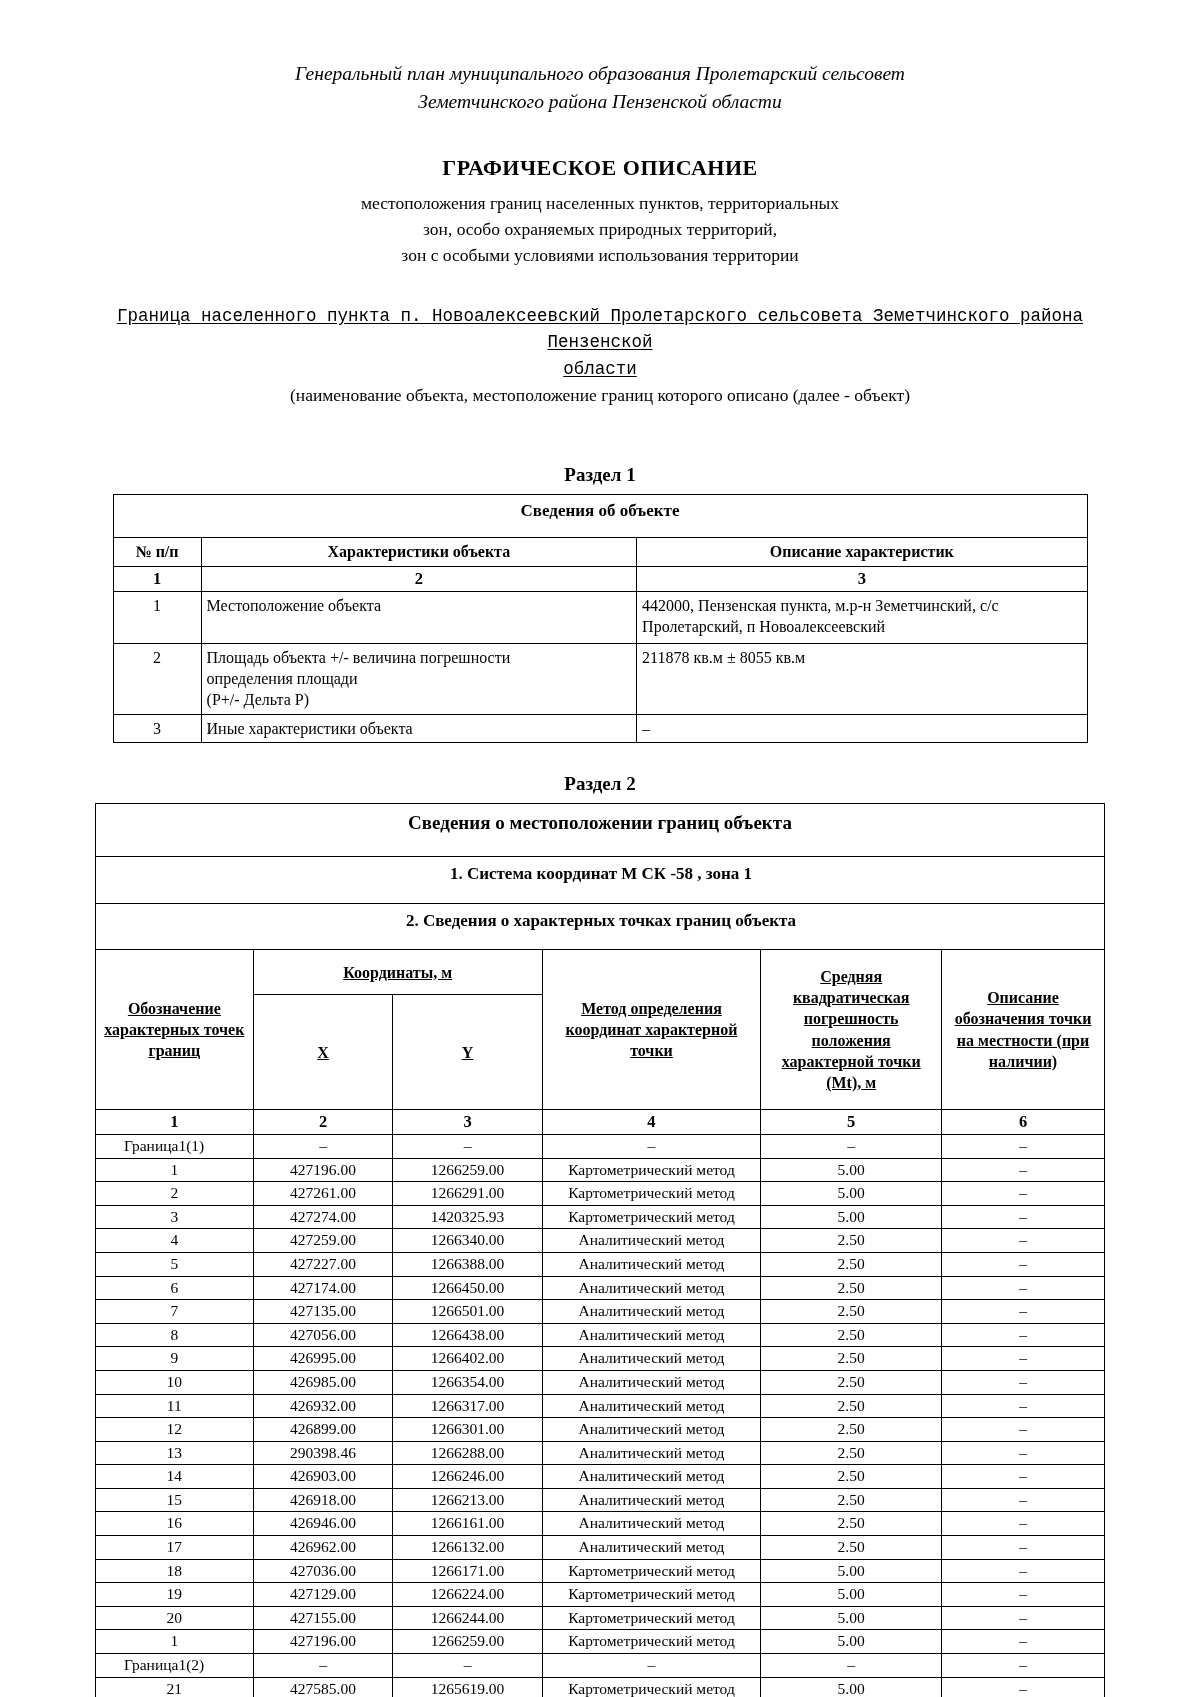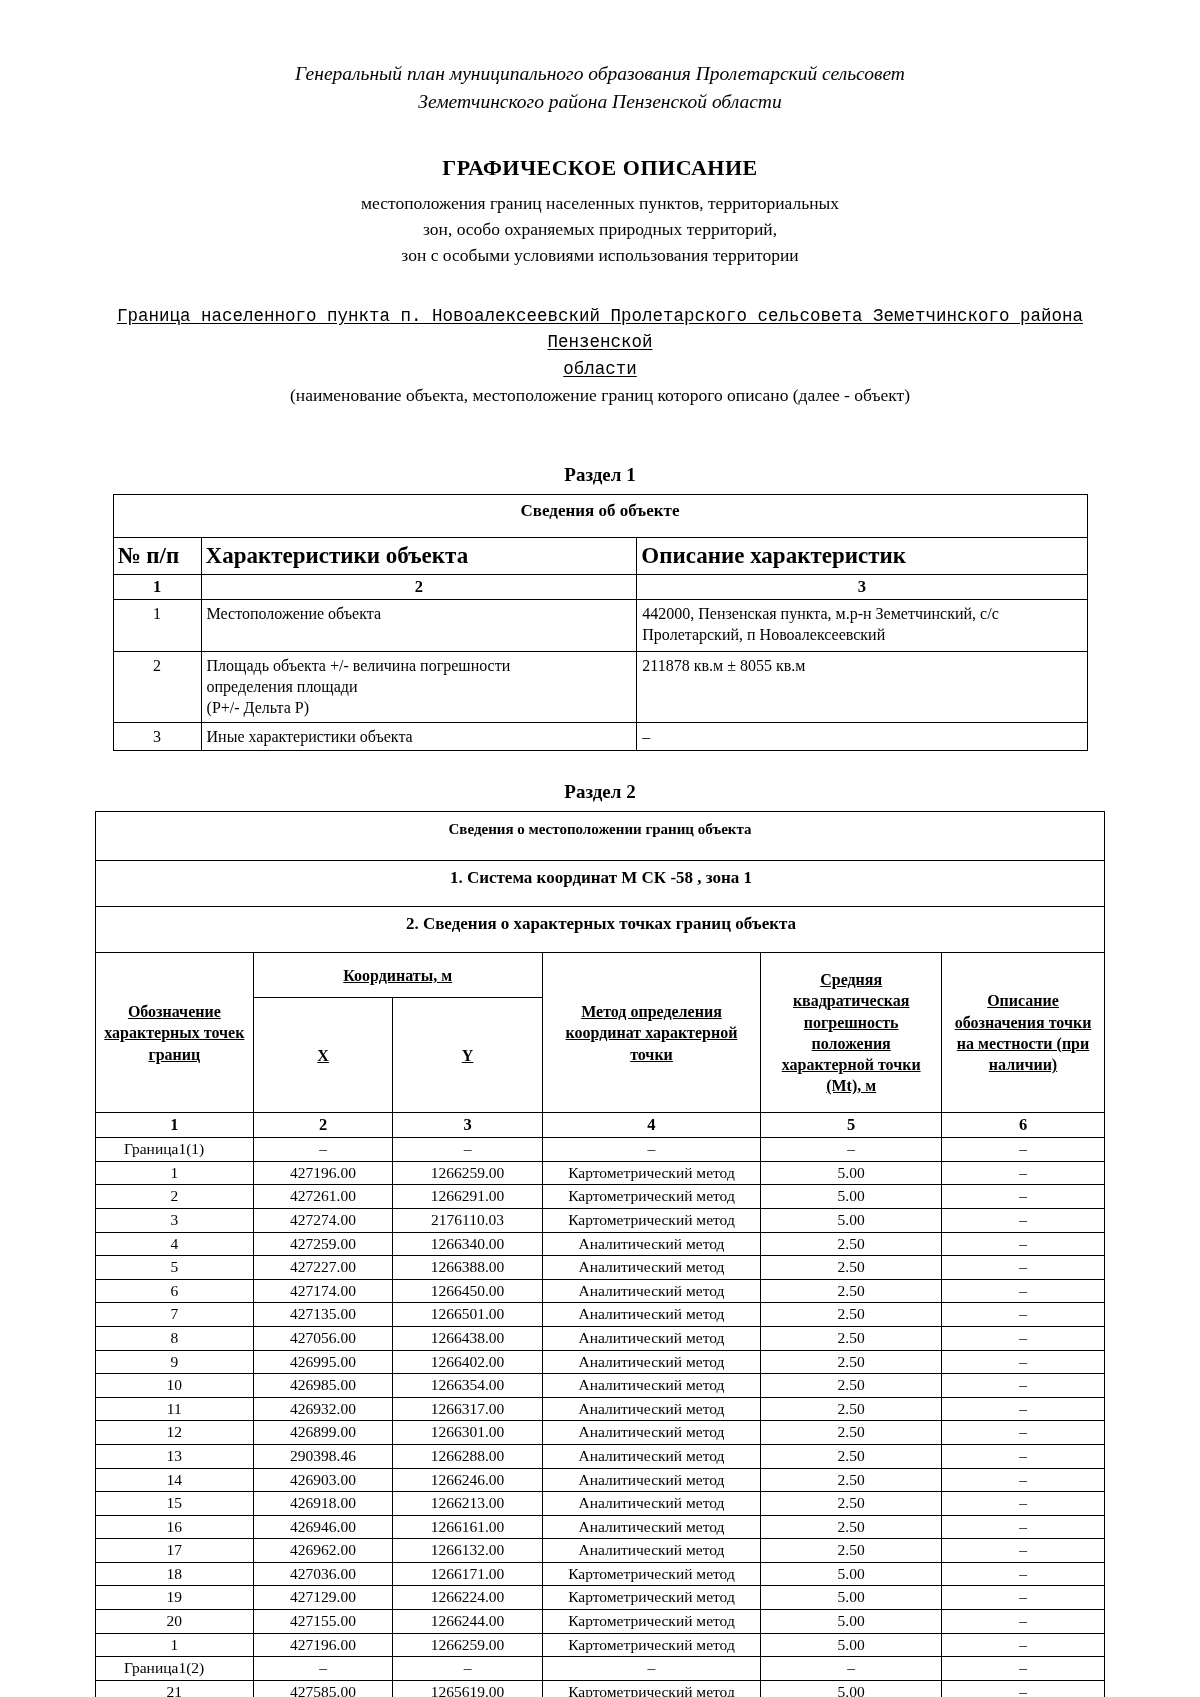--- a/index.html
+++ b/index.html
@@ -89,43 +89,44 @@
 
   
   .t1 { width: 975px; margin: 0 auto; }
   .t1 .banner {
     text-align: center;
     font-weight: bold;
     font-size: 17px;
     padding: 6px 4px 16px 4px;
   }
   .t1 .hd {
-    font-weight: bold;
-    font-size: 23px;
+    text-align: center;
+    font-weight: bold;
+    font-size: 16px;
     padding: 5px 4px;
   }
   .t1 .numhd {
     text-align: center;
     font-weight: bold;
     font-size: 16.5px;
     padding: 2px 4px;
   }
   .t1 .c-no { width: 78px; text-align: center; }
   .t1 .c-char { width: 440px; }
   .t1 .c-desc { width: 455px; }
   .t1 td.body { font-size: 16px; line-height: 1.32; }
   .r1-tall { height: 52px; }
   .r2-tall { height: 66px; }
 
   
   .t2 { width: 1010px; margin: 0 auto; }
   .t2 .banner {
     text-align: center;
     font-weight: bold;
-    font-size: 15px;
+    font-size: 19px;
     padding: 8px 4px 22px 4px;
   }
   .t2 .subhdr {
     font-weight: bold;
     font-size: 17px;
     padding: 7px 6px 18px 8px;
   }
   .t2 th {
     text-align: center;
     font-weight: bold;
@@ -304,21 +305,21 @@
           <td>2</td>
           <td>427261.00</td>
           <td>1266291.00</td>
           <td>Картометрический метод</td>
           <td>5.00</td>
           <td>–</td>
         </tr>
         <tr>
           <td>3</td>
           <td>427274.00</td>
-          <td>2176110.03</td>
+          <td>1420325.93</td>
           <td>Картометрический метод</td>
           <td>5.00</td>
           <td>–</td>
         </tr>
         <tr>
           <td>4</td>
           <td>427259.00</td>
           <td>1266340.00</td>
           <td>Аналитический метод</td>
           <td>2.50</td>

